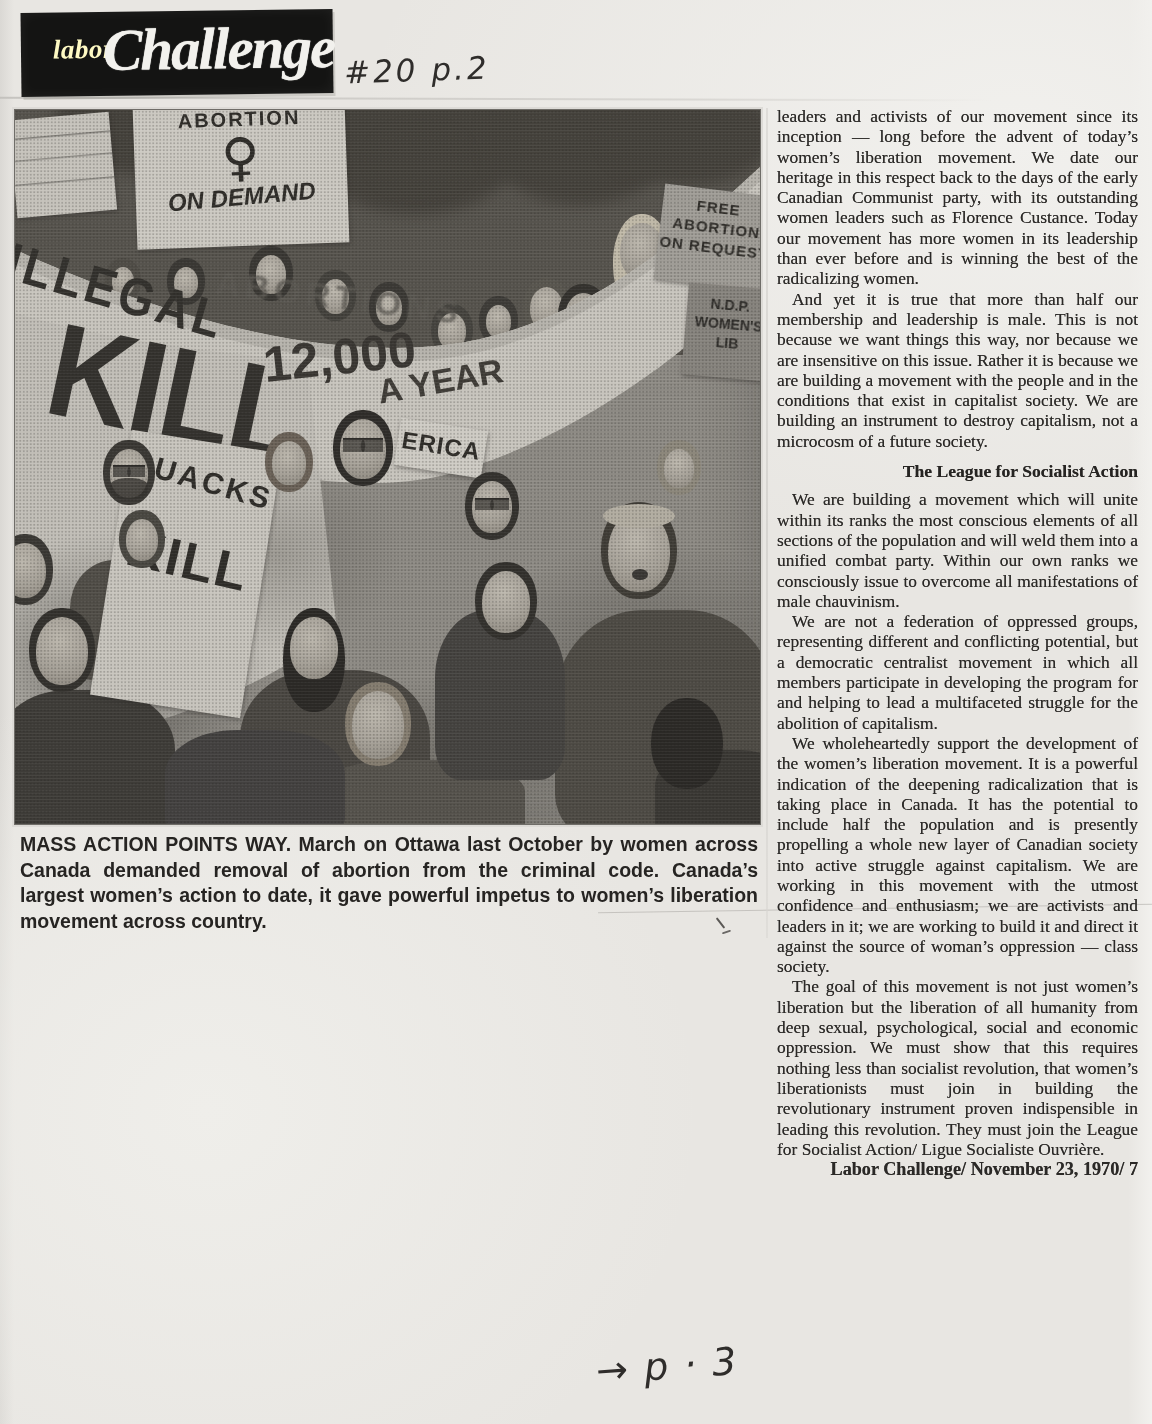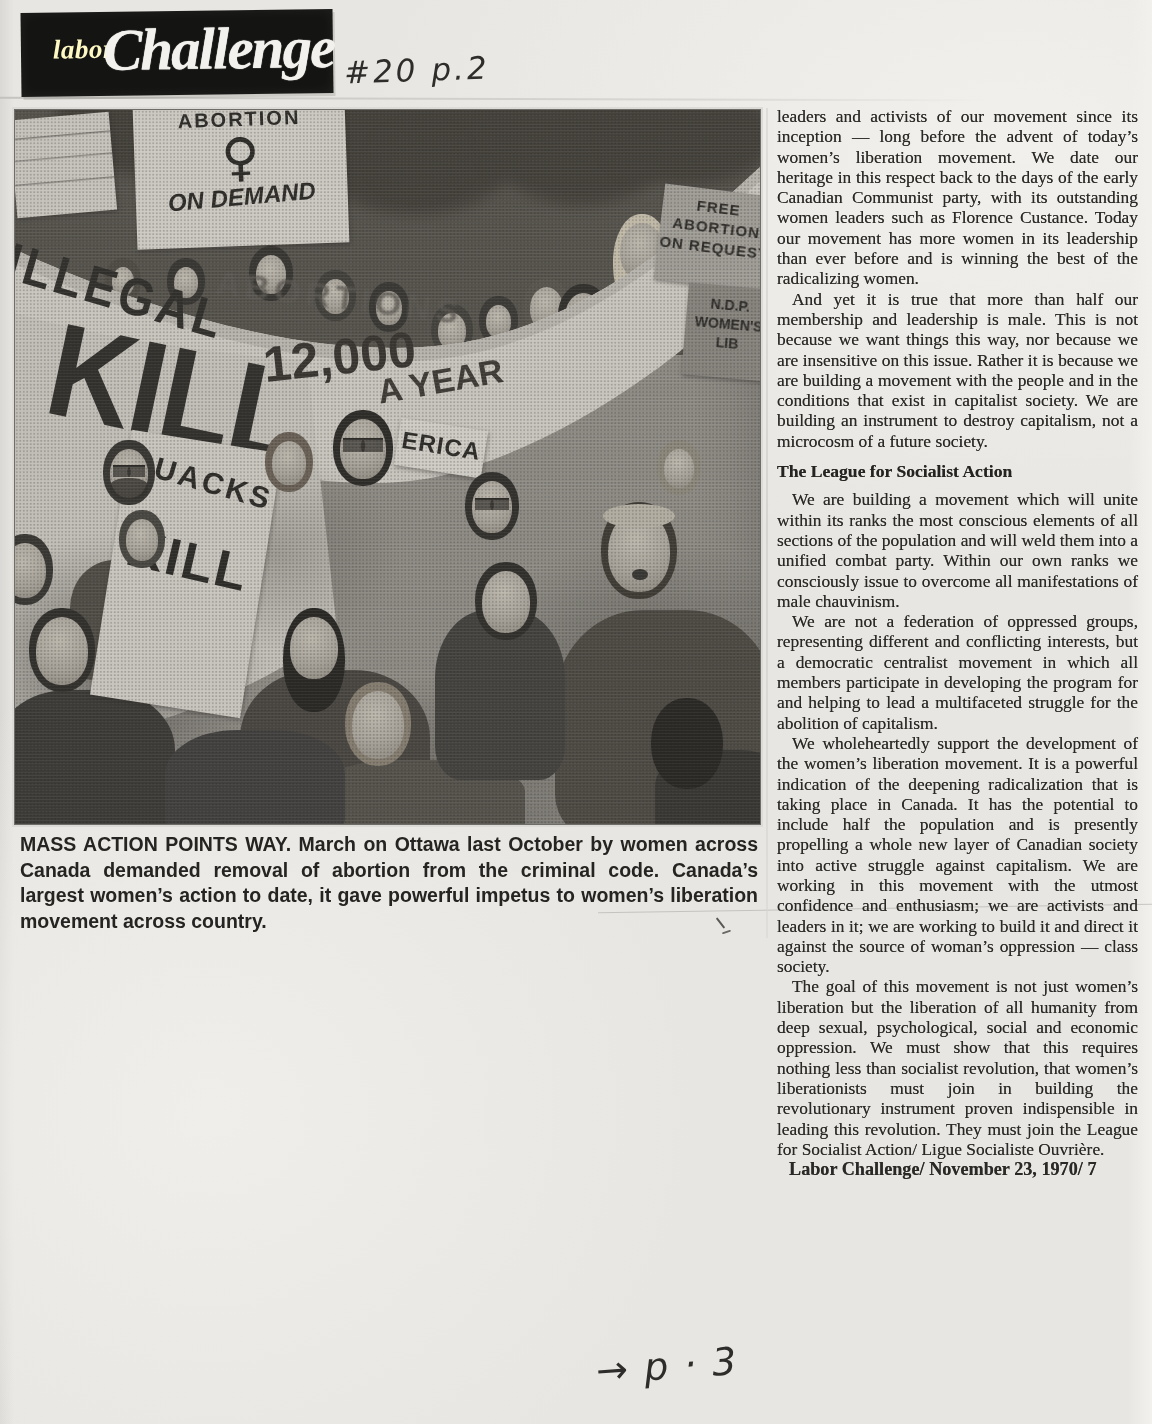--- a/index.html
+++ b/index.html
@@ -83,22 +83,22 @@
 
   
   .caption{left:20px;top:832px;width:738px;font-family:"Liberation Sans",sans-serif;font-weight:bold;
     font-size:19.5px;line-height:25.6px;color:#262422;text-align:justify;}
 
   
   .article{left:777px;top:106px;width:361px;font-size:17.4px;line-height:20.3px;color:#2b2927;
     text-align:justify;text-shadow:0 0 .4px rgba(43,41,39,.7);}
   .article p{margin:0;text-indent:15px;}
   .article p.first{text-indent:0;}
-  .article h3{margin:10px 0 8px 0;font-size:17.6px;text-align:left;font-weight:bold;color:#262422;}
-  .credit{margin-top:11px;font-weight:bold;font-size:18.2px;padding-left:12px;text-indent:0 !important;text-align:left;}
+  .article h3{margin:10px 0 8px 0;font-size:17.6px;text-align:right;font-weight:bold;color:#262422;}
+  .credit{margin-top:11px;font-weight:bold;font-size:18.2px;padding-left:12px;text-indent:0 !important;text-align:right;}
 </style>
 </head>
 <body>
 
 <div class="abs crease-h1"></div>
 <div class="abs crease-h2"></div>
 <div class="abs crease-v"></div>
 <div class="abs pencil-mark"></div>
 <div class="abs pencil-mark2"></div>
 
@@ -277,19 +277,19 @@
   <div class="halftone"></div>
 </div>
 
 <div class="abs caption">MASS ACTION POINTS WAY. March on Ottawa last October by women across Canada demanded removal of abortion from the criminal code. Canada’s largest women’s action to date, it gave powerful impetus to women’s liberation movement across country.</div>
 
 <div class="abs article">
   <p class="first">leaders and activists of our movement since its inception — long before the advent of today’s women’s liberation movement. We date our heritage in this respect back to the days of the early Canadian Communist party, with its outstanding women leaders such as Florence Custance. Today our movement has more women in its leadership than ever before and is winning the best of the radicalizing women.</p>
   <p>And yet it is true that more than half our membership and leadership is male. This is not because we want things this way, nor because we are insensitive on this issue. Rather it is because we are building a movement with the people and in the conditions that exist in capitalist society. We are building an instrument to destroy capitalism, not a microcosm of a future society.</p>
   <h3>The League for Socialist Action</h3>
   <p>We are building a movement which will unite within its ranks the most conscious elements of all sections of the population and will weld them into a unified combat party. Within our own ranks we consciously issue to overcome all manifestations of male chauvinism.</p>
-  <p>We are not a federation of oppressed groups, representing different and conflicting interests, but a democratic centralist movement in which all members participate in developing the program for and helping to lead a multifaceted struggle for the abolition of capitalism.</p>
+  <p>We are not a federation of oppressed groups, representing different and conflicting potential, but a democratic centralist movement in which all members participate in developing the program for and helping to lead a multifaceted struggle for the abolition of capitalism.</p>
   <p>We wholeheartedly support the development of the women’s liberation movement. It is a powerful indication of the deepening radicalization that is taking place in Canada. It has the potential to include half the population and is presently propelling a whole new layer of Canadian society into active struggle against capitalism. We are working in this movement with the utmost confidence and enthusiasm; we are activists and leaders in it; we are working to build it and direct it against the source of woman’s oppression — class society.</p>
   <p>The goal of this movement is not just women’s liberation but the liberation of all humanity from deep sexual, psychological, social and economic oppression. We must show that this requires nothing less than socialist revolution, that women’s liberationists must join in building the revolutionary instrument proven indispensible in leading this revolution. They must join the League for Socialist Action/ Ligue Socialiste Ouvrière.</p>
   <p class="credit">Labor Challenge/ November 23, 1970/ 7</p>
 </div>
 
 <div class="abs hw hw-bottom">→ p · 3</div>
 
 </body></html>

